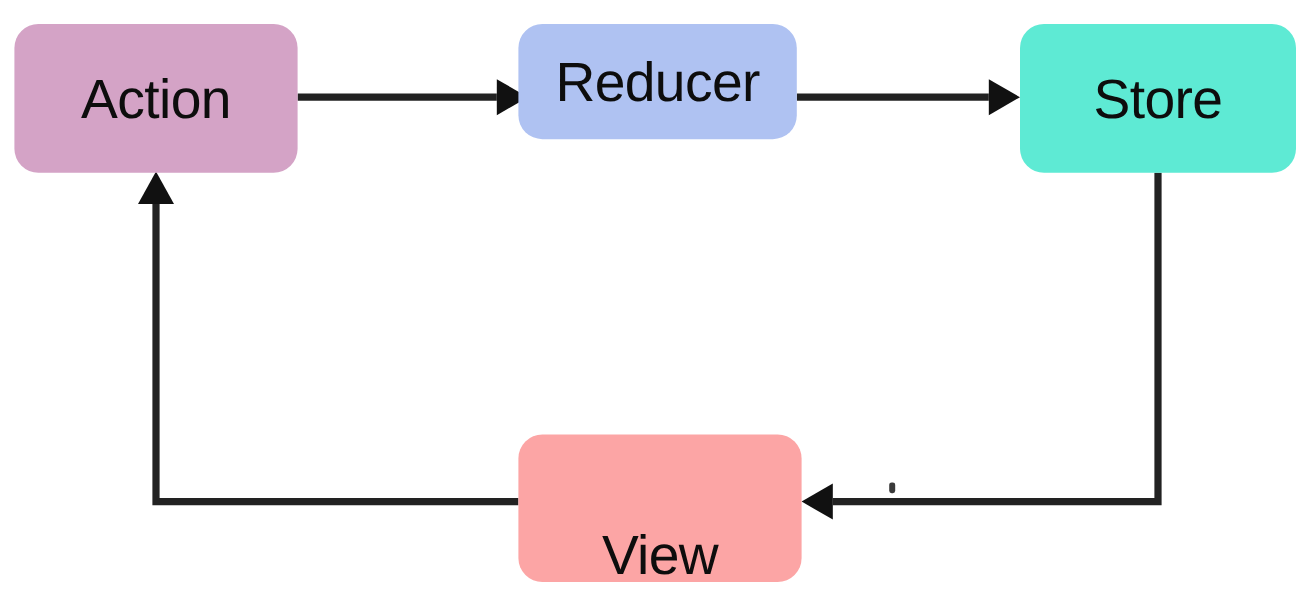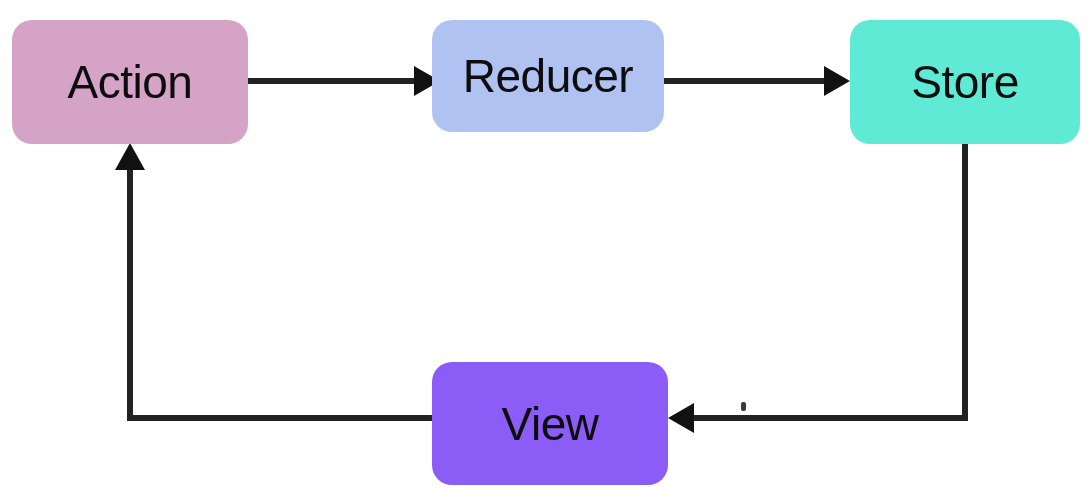--- a/index.html
+++ b/index.html
@@ -37,21 +37,21 @@
   #node-action {
     left: 12px;
     top: 20px;
     width: 236px;
     height: 124px;
   }
   #node-reducer {
     left: 432px;
     top: 20px;
     width: 232px;
-    height: 112px;
+    height: 96px;
   }
   #node-store {
     left: 850px;
     top: 20px;
     width: 230px;
     height: 124px;
   }
   #node-view {
     left: 432px;
     top: 362px;
@@ -116,17 +116,17 @@
   </div>
 
   <div class="node" id="node-reducer" style="background:#afc2f2;">
     <span class="node-label">Reducer</span>
   </div>
 
   <div class="node" id="node-store" style="background:#5eead4;">
     <span class="node-label">Store</span>
   </div>
 
-  <div class="node" id="node-view" style="background:#8b5cf6;">
+  <div class="node" id="node-view" style="background:#fca5a5;align-items:flex-end;">
     <span class="node-label">View</span>
   </div>
 
 </div>
 
 </body></html>

